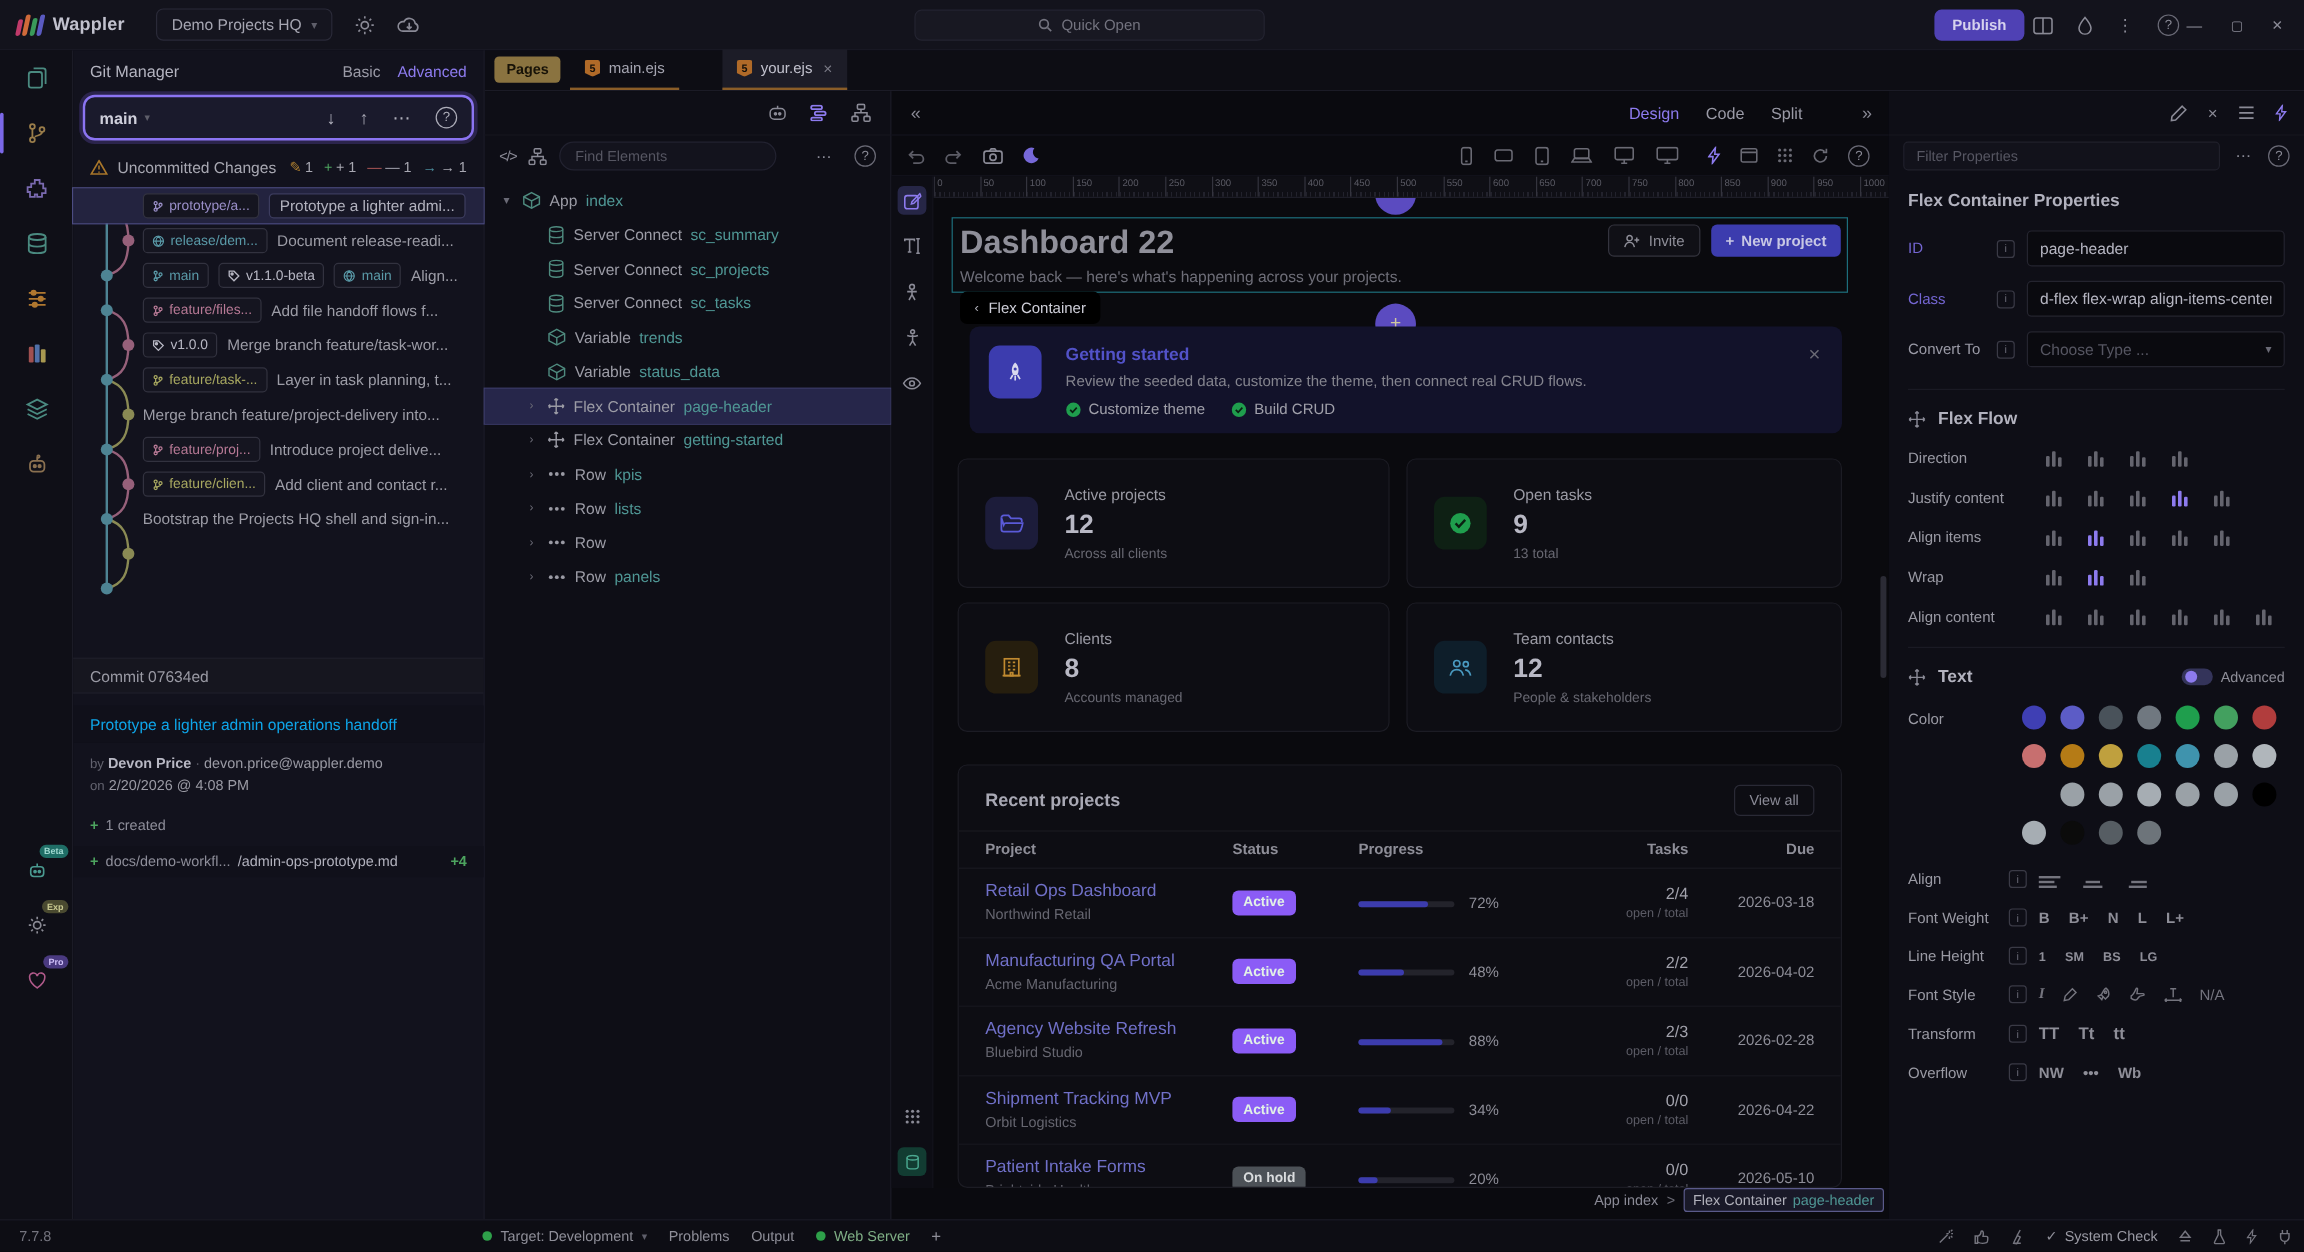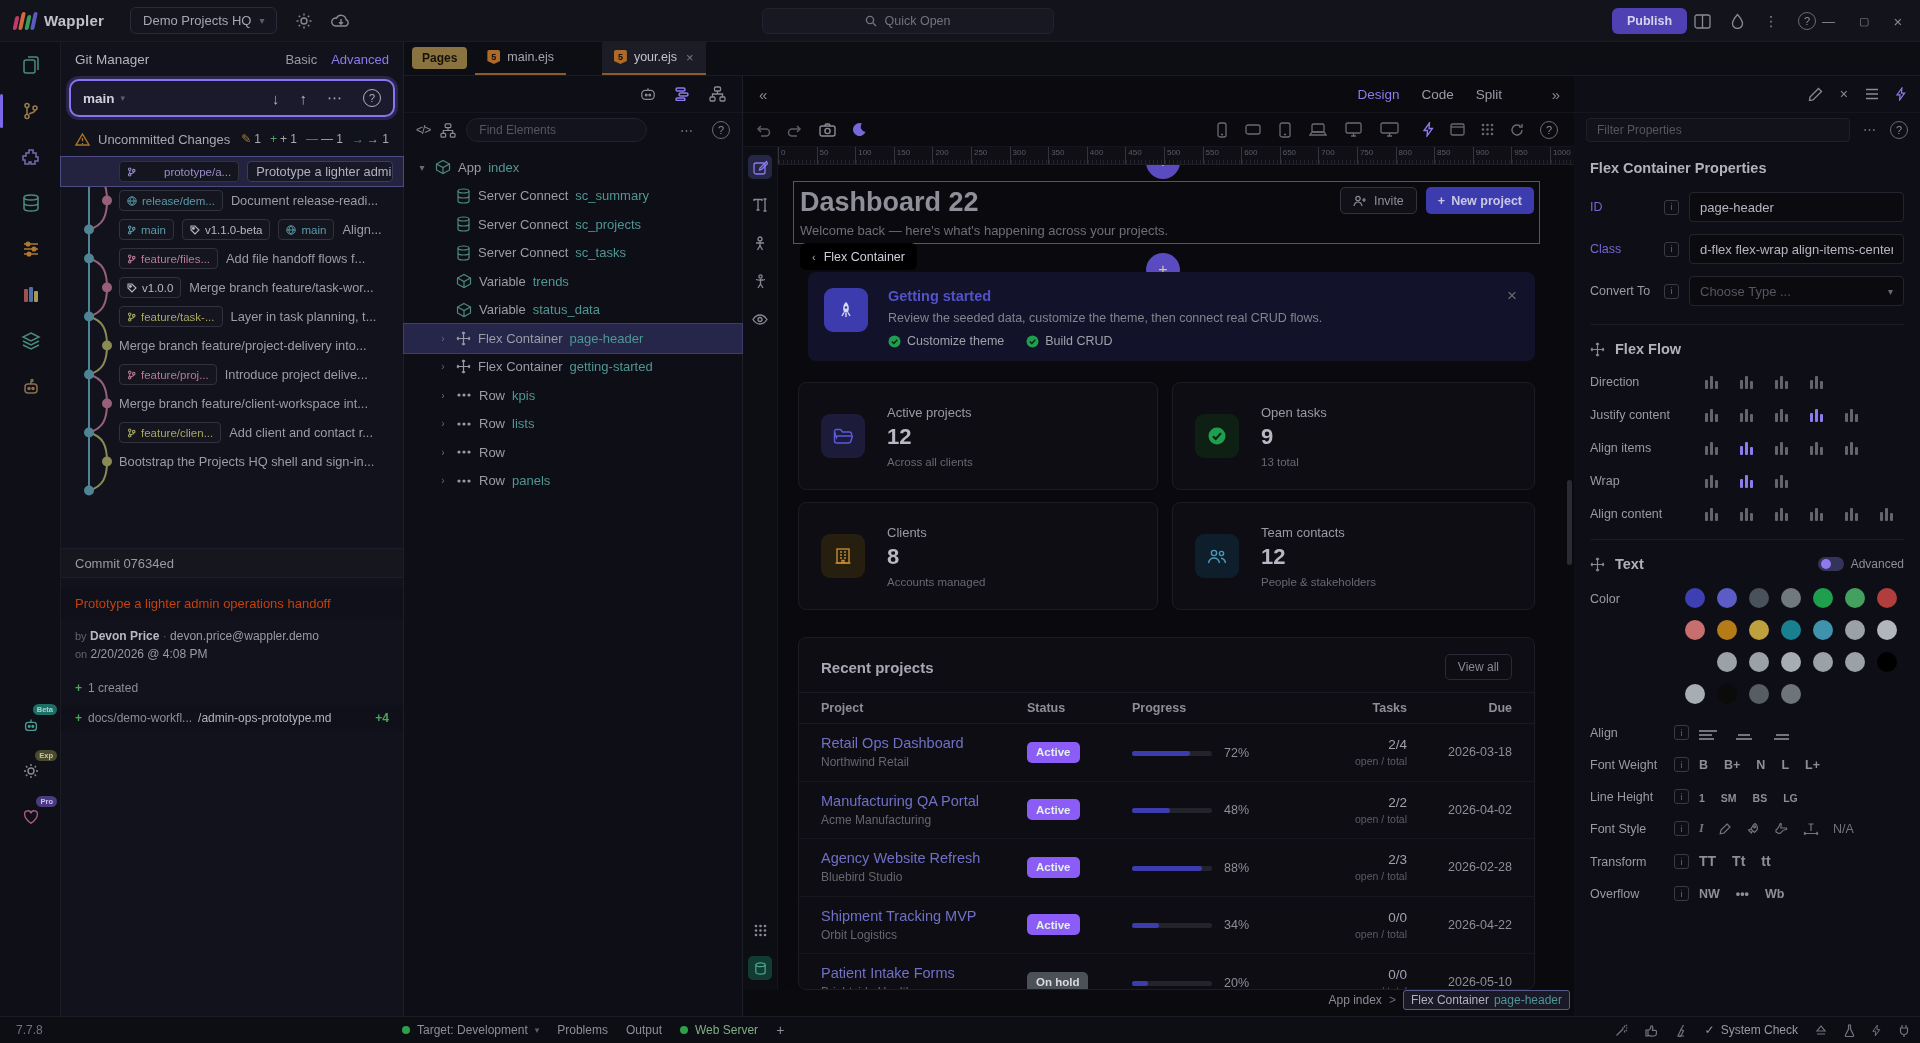--- a/index.html
+++ b/index.html
@@ -41,21 +41,21 @@
   
   #commitList{position:relative;margin-top:4px;height:349px}
   #graphSvg{position:absolute;left:12px;top:0;pointer-events:none}
   .commit-row{position:relative;height:29px;display:flex;align-items:center;gap:8px;padding-left:58px;padding-right:10px}
   .commit-row.sel{background:#23233f;outline:1px solid #4c4c82}
   .cbadge{display:flex;align-items:center;gap:5px;height:21px;padding:0 7px;border:1px solid #32323f;background:#151520;border-radius:4px;font-size:11.5px;white-space:nowrap}
   .cmsg{font-size:12.8px;color:#9c9ca6;white-space:nowrap;overflow:hidden}
   .cmsg.boxed{border:1px solid #3c3c5e;background:#171726;border-radius:4px;padding:2px 8px;color:#b2b2be}
   
   .cd-band{margin-top:42px;height:30px;background:#16161f;border-top:1px solid #1e1e2a;border-bottom:1px solid #1e1e2a;display:flex;align-items:center;padding:0 14px;color:#9a9aa4;font-size:13px}
-  .cd-msg{margin:10px 0 8px;padding:8px 14px;background:#10101a;color:#c2410c;font-size:13px}
+  .cd-msg{margin:10px 0 8px;padding:8px 14px;background:#10101a;color:#0ea5e9;font-size:13px}
   .cd-line{padding:2px 14px;font-size:12px;color:#9a9aa4}
   .cd-line .lbl{color:#63636f;font-size:11px}
   .cd-line b{color:#b8b8c4;font-weight:bold}
   .cd-created{margin-top:14px;padding:4px 14px;font-size:12px;color:#8e8e9a;display:flex;gap:6px}
   .cd-file{display:flex;align-items:center;gap:6px;padding:6px 14px;font-size:12px;color:#8e8e9a;background:#10101a;margin-top:6px}
   .plus-g{color:#4da45f;font-weight:bold}
   
   #tabsrow{position:absolute;left:404px;top:42px;width:1516px;height:34px;background:#0d0d14;border-bottom:1px solid #1b1b26;display:flex;align-items:flex-end}
   #pagesTab{margin:0 0 6px 8px;height:22px;padding:0 10px;background:#8a7340;color:#171207;font-weight:bold;font-size:12px;border-radius:4px;display:flex;align-items:center}
   .ftab{height:34px;display:flex;align-items:center;gap:7px;padding:0 12px;font-size:12.5px;color:#a6a6b2}
@@ -398,21 +398,21 @@
     <div class="commit-row sel">
           <span class="cbadge">
             <span style="color: rgb(154, 143, 200);">
               <svg width="9" height="10" viewBox="0 0 10 11" fill="none" stroke="currentColor" stroke-width="1.2">
                 <circle cx="3" cy="2.5" r="1.4"></circle>
                 <circle cx="3" cy="8.5" r="1.4"></circle>
                 <circle cx="7.5" cy="4" r="1.4"></circle>
                 <path d="M3 4v3M7.5 5.4C7.5 7 5 7 3 8"></path>
               </svg>
             </span>
-            <span style="color: rgb(154, 143, 200); margin-left: 23px;">prototype/a...</span>
+            <span style="color: rgb(154, 143, 200);">prototype/a...</span>
           </span>
           <span class="cmsg boxed">Prototype a lighter admi...</span>
         </div>
         <div class="commit-row">
           <span class="cbadge">
             <span style="color: rgb(90, 154, 168);">
               <svg width="10" height="10" viewBox="0 0 10 10" fill="none" stroke="currentColor" stroke-width="1">
                 <circle cx="5" cy="5" r="4.2"></circle>
                 <path d="M.8 5h8.4M5 .8c-2.8 2.8-2.8 5.6 0 8.4M5 .8c2.8 2.8 2.8 5.6 0 8.4"></path>
               </svg>
@@ -502,23 +502,20 @@
               <svg width="9" height="10" viewBox="0 0 10 11" fill="none" stroke="currentColor" stroke-width="1.2">
                 <circle cx="3" cy="2.5" r="1.4"></circle>
                 <circle cx="3" cy="8.5" r="1.4"></circle>
                 <circle cx="7.5" cy="4" r="1.4"></circle>
                 <path d="M3 4v3M7.5 5.4C7.5 7 5 7 3 8"></path>
               </svg>
             </span>
             <span style="color: rgb(184, 122, 150);">feature/proj...</span>
           </span>
           <span class="cmsg">Introduce project delive...</span>
-        </div>
-        <div class="commit-row">
-          <span class="cmsg">Merge branch feature/client-workspace int...</span>
         </div>
         <div class="commit-row">
           <span class="cbadge">
             <span style="color: rgb(168, 168, 96);">
               <svg width="9" height="10" viewBox="0 0 10 11" fill="none" stroke="currentColor" stroke-width="1.2">
                 <circle cx="3" cy="2.5" r="1.4"></circle>
                 <circle cx="3" cy="8.5" r="1.4"></circle>
                 <circle cx="7.5" cy="4" r="1.4"></circle>
                 <path d="M3 4v3M7.5 5.4C7.5 7 5 7 3 8"></path>
               </svg>

